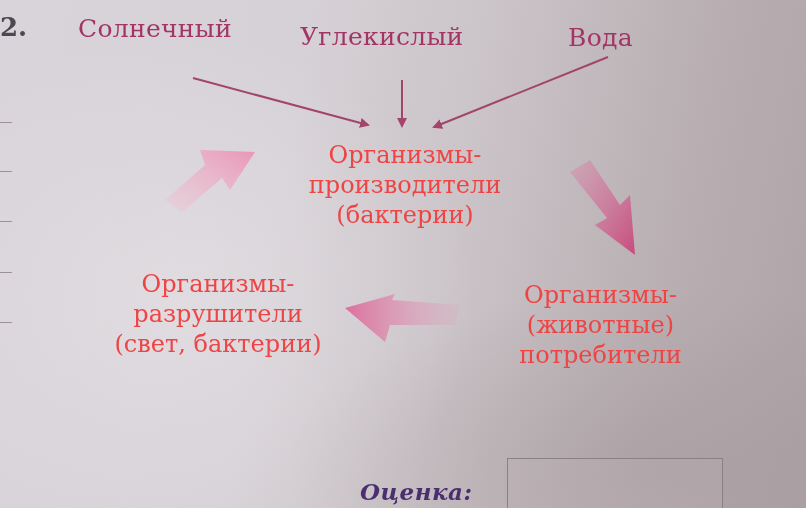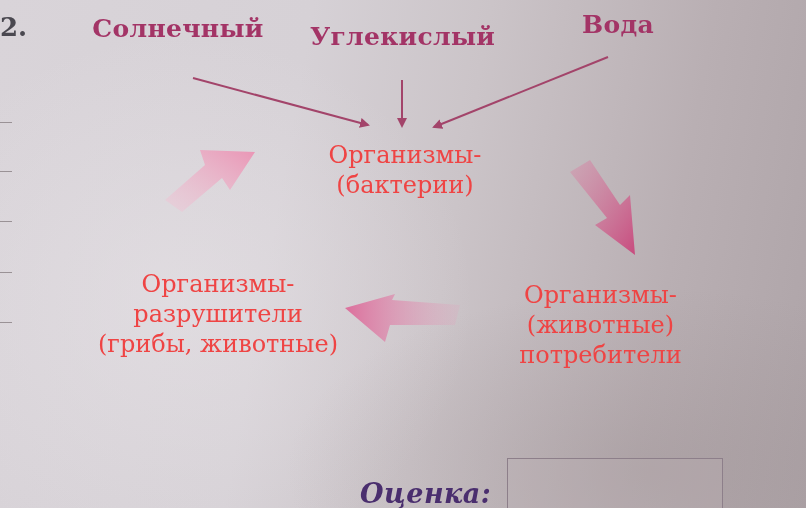--- a/index.html
+++ b/index.html
@@ -18,30 +18,30 @@
     background: radial-gradient(ellipse 520px 260px at 650px 470px, rgba(150,138,140,0.35), rgba(150,138,140,0) 70%);
     pointer-events: none;
   }
   .margin-tick {
     position: absolute; left: 0; width: 12px; height: 1px; background: #9a9296;
   }
   .num {
     position: absolute; left: 0; top: 12px; font-size: 26px; font-weight: bold; color: #4a4850;
   }
   .input-label {
-    position: absolute; color: #a33466; font-weight: bold; font-size: 25px; text-align: center;
+    position: absolute; color: #a33466; font-weight: normal; font-size: 25px; text-align: left;
     line-height: 30px; letter-spacing: 0.3px;
   }
   .node {
     position: absolute; color: #ef4444; font-size: 24px; text-align: center; line-height: 30px;
   }
   svg.arrows { position: absolute; left: 0; top: 0; }
   .grade-label {
     position: absolute; left: 360px; top: 478px; font-style: italic; font-weight: bold;
-    font-size: 27px; color: #4a2e6e; letter-spacing: 0.5px;
+    font-size: 23px; color: #4a2e6e; letter-spacing: 0.5px;
   }
   .grade-box {
     position: absolute; left: 507px; top: 458px; width: 214px; height: 60px;
     border: 1.5px solid #8d7f8a; background: rgba(190,180,184,0.25);
   }
 </style>
 </head>
 <body>
 
 <div class="shade"></div>
@@ -54,21 +54,21 @@
 <div class="margin-tick" style="top:221px"></div>
 <div class="margin-tick" style="top:272px"></div>
 <div class="margin-tick" style="top:322px"></div>
 
 <div class="input-label" style="left:78px; top:14px; width:200px;">
   <div>Солнечный</div>
 </div>
 <div class="input-label" style="left:300px; top:22px; width:205px;">
   <div>Углекислый</div>
 </div>
-<div class="input-label" style="left:568px; top:10px; width:100px;">
+<div class="input-label" style="left:568px; top:23px; width:100px;">
   <div>Вода</div>
 </div>
 
 <svg class="arrows" width="806" height="508">
   <defs>
     <marker id="ah" markerWidth="10" markerHeight="10" refX="8" refY="5" orient="auto" markerUnits="userSpaceOnUse">
       <path d="M0,0 L10,5 L0,10 Z" fill="#a3446a"></path>
     </marker>
     <linearGradient id="gtl" x1="0" y1="1" x2="1" y2="0">
       <stop offset="0" stop-color="#f0c6d6" stop-opacity="0.4"></stop>
@@ -88,27 +88,28 @@
   <line x1="402" y1="80" x2="402" y2="126" stroke="#a3446a" stroke-width="2" marker-end="url(#ah)"></line>
   <line x1="608" y1="57" x2="434" y2="127" stroke="#a3446a" stroke-width="2" marker-end="url(#ah)"></line>
 
   <path d="M165,200 L205,165 L200,150 L255,152 L230,190 L222,178 L182,212 Z" fill="url(#gtl)"></path>
   <path d="M570,172 L590,160 L620,205 L630,195 L635,255 L595,225 L607,218 Z" fill="url(#gtr)"></path>
   <path d="M345,308 L395,294 L392,300 L460,305 L455,325 L390,325 L385,342 Z" fill="url(#gb)"></path>
 </svg>
 
 <div class="node" style="left:280px; top:140px; width:250px;">
   <div>Организмы-</div>
+  <div>производители</div>
   <div>(бактерии)</div>
 </div>
 <div class="node" style="left:478px; top:280px; width:245px;">
   <div>Организмы-</div>
   <div>(животные)</div>
   <div>потребители</div>
 </div>
 <div class="node" style="left:58px; top:269px; width:320px;">
   <div>Организмы-</div>
   <div>разрушители</div>
-  <div>(грибы, животные)</div>
+  <div>(свет, бактерии)</div>
 </div>
 
 <div class="grade-label">Оценка:</div>
 <div class="grade-box"></div>
 
 </body></html>

